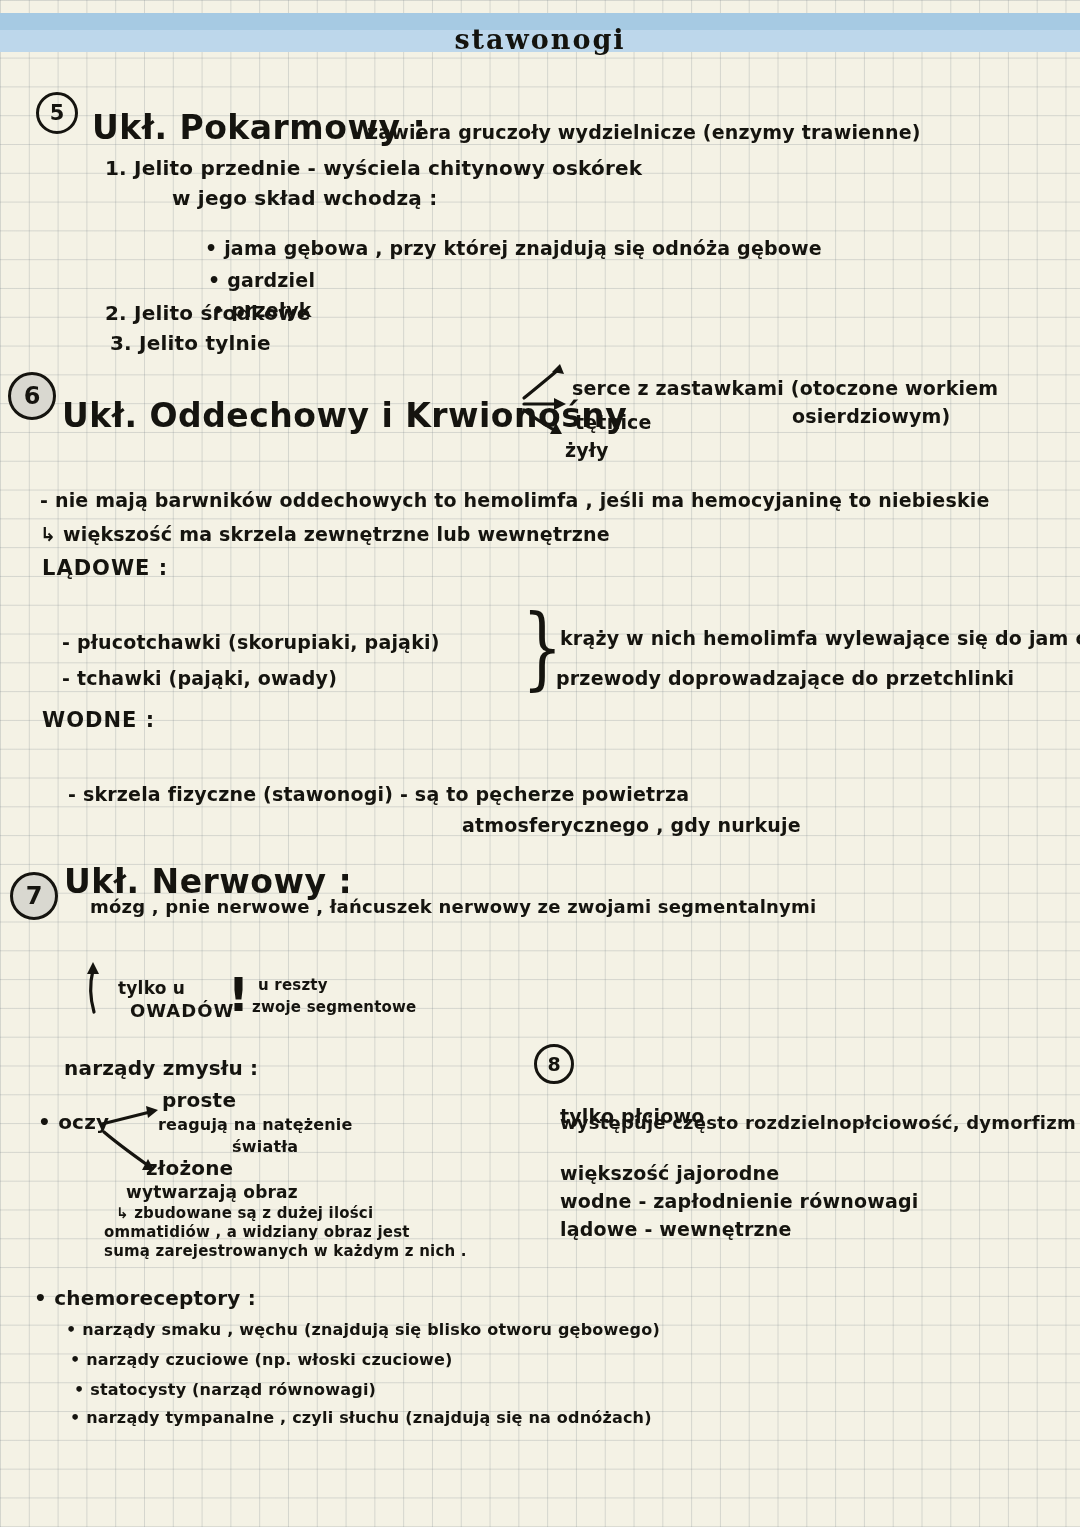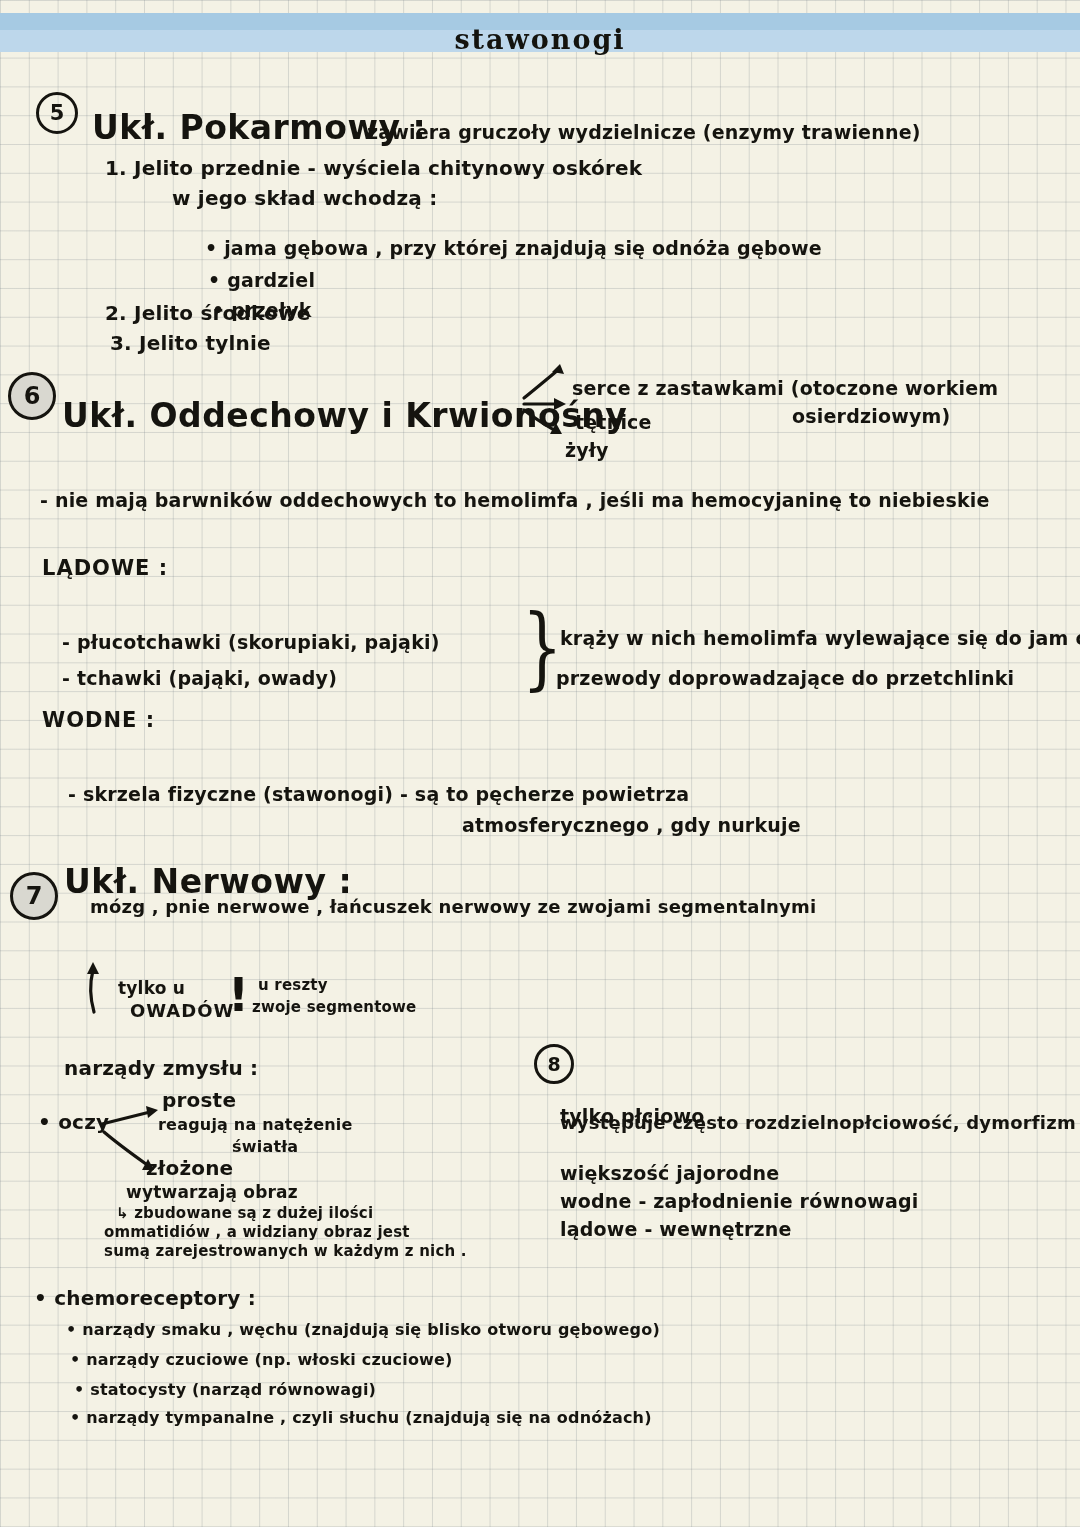--- a/index.html
+++ b/index.html
@@ -90,20 +90,21 @@
       <polygon points="46,44 34,38 34,50"></polygon>
     <path d="M4,50 C14,58 24,64 34,70"></path>
       <polygon points="42,74 30,74 36,63"></polygon>
   </svg>
   <div class="abs hw t19" style="left:572px;top:356px;">serce z zastawkami (otoczone workiem</div>
   <div class="abs hw t19" style="left:792px;top:384px;">osierdziowym)</div>
   <div class="abs hw t19" style="left:575px;top:390px;">tętnice</div>
   <div class="abs hw t19" style="left:565px;top:418px;">żyły</div>
 
   <div class="abs hw t19" style="left:40px;top:468px;">- nie mają barwników oddechowych to hemolimfa , jeśli ma hemocyjaninę to niebieskie</div>
+  <div class="abs hw t19" style="left:40px;top:502px;">↳ większość ma skrzela zewnętrzne lub wewnętrzne</div>
 
   <div class="abs hw caps" style="left:42px;top:556px;">LĄDOWE :</div>
   <div class="abs hw t19" style="left:62px;top:610px;">- płucotchawki (skorupiaki, pająki)</div>
   <div class="abs hw t19" style="left:62px;top:646px;">- tchawki (pająki, owady)</div>
   <div class="brace" style="left:522px;top:594px;">}</div>
   <div class="abs hw t19" style="left:560px;top:606px;">krąży w nich hemolimfa wylewające się do jam ciała</div>
   <div class="abs hw t19" style="left:556px;top:646px;">przewody doprowadzające do przetchlinki</div>
 
   <div class="abs hw caps" style="left:42px;top:708px;">WODNE :</div>
   <div class="abs hw t19" style="left:68px;top:762px;">- skrzela fizyczne (stawonogi) - są to pęcherze powietrza</div>

